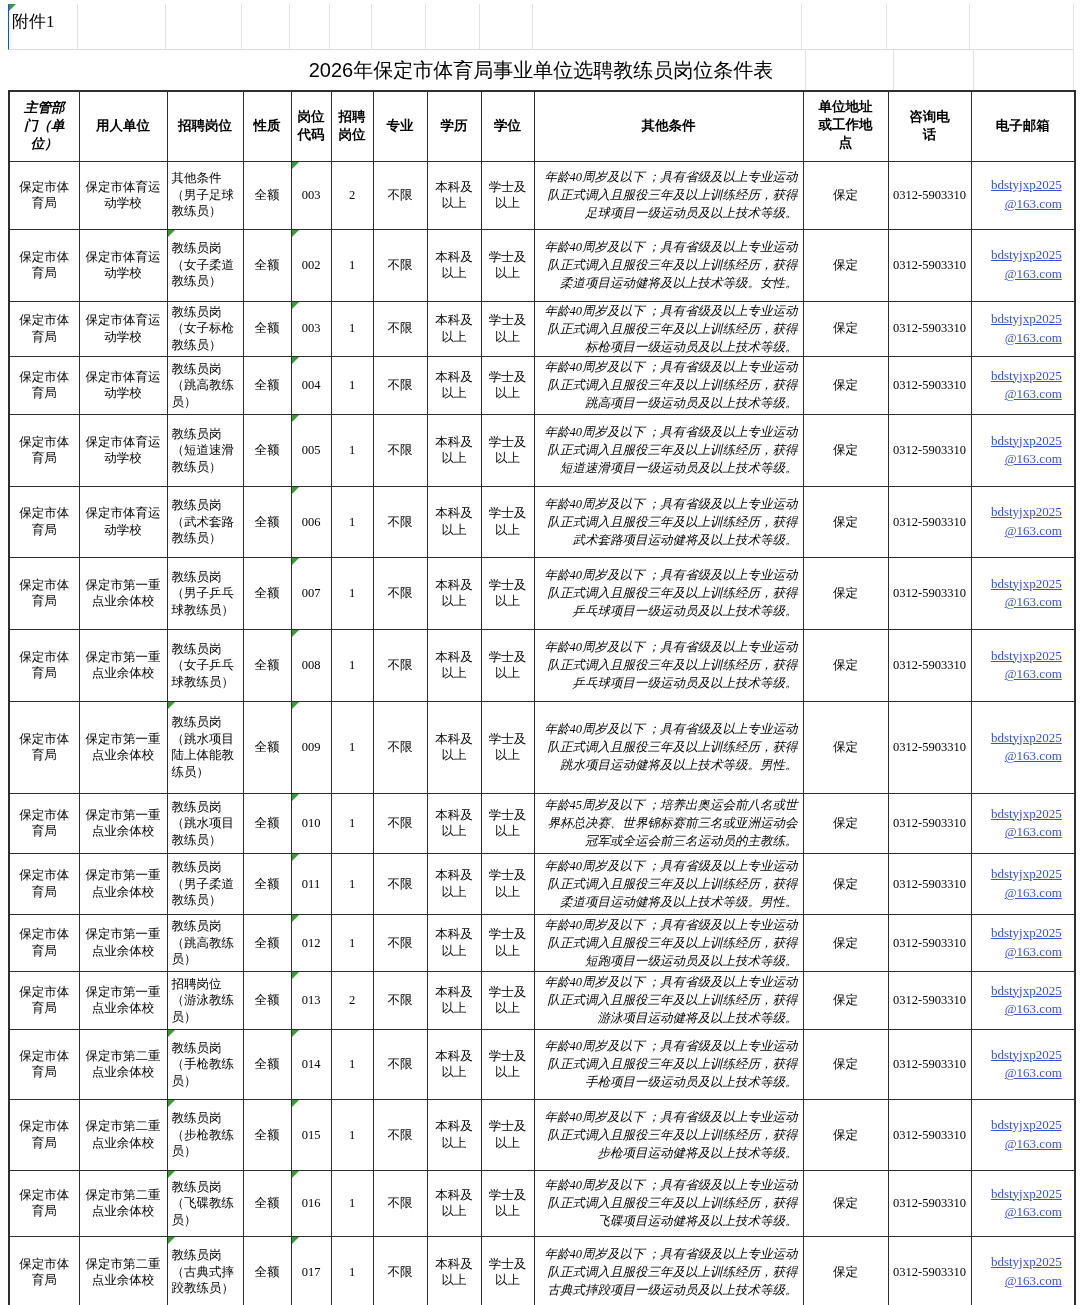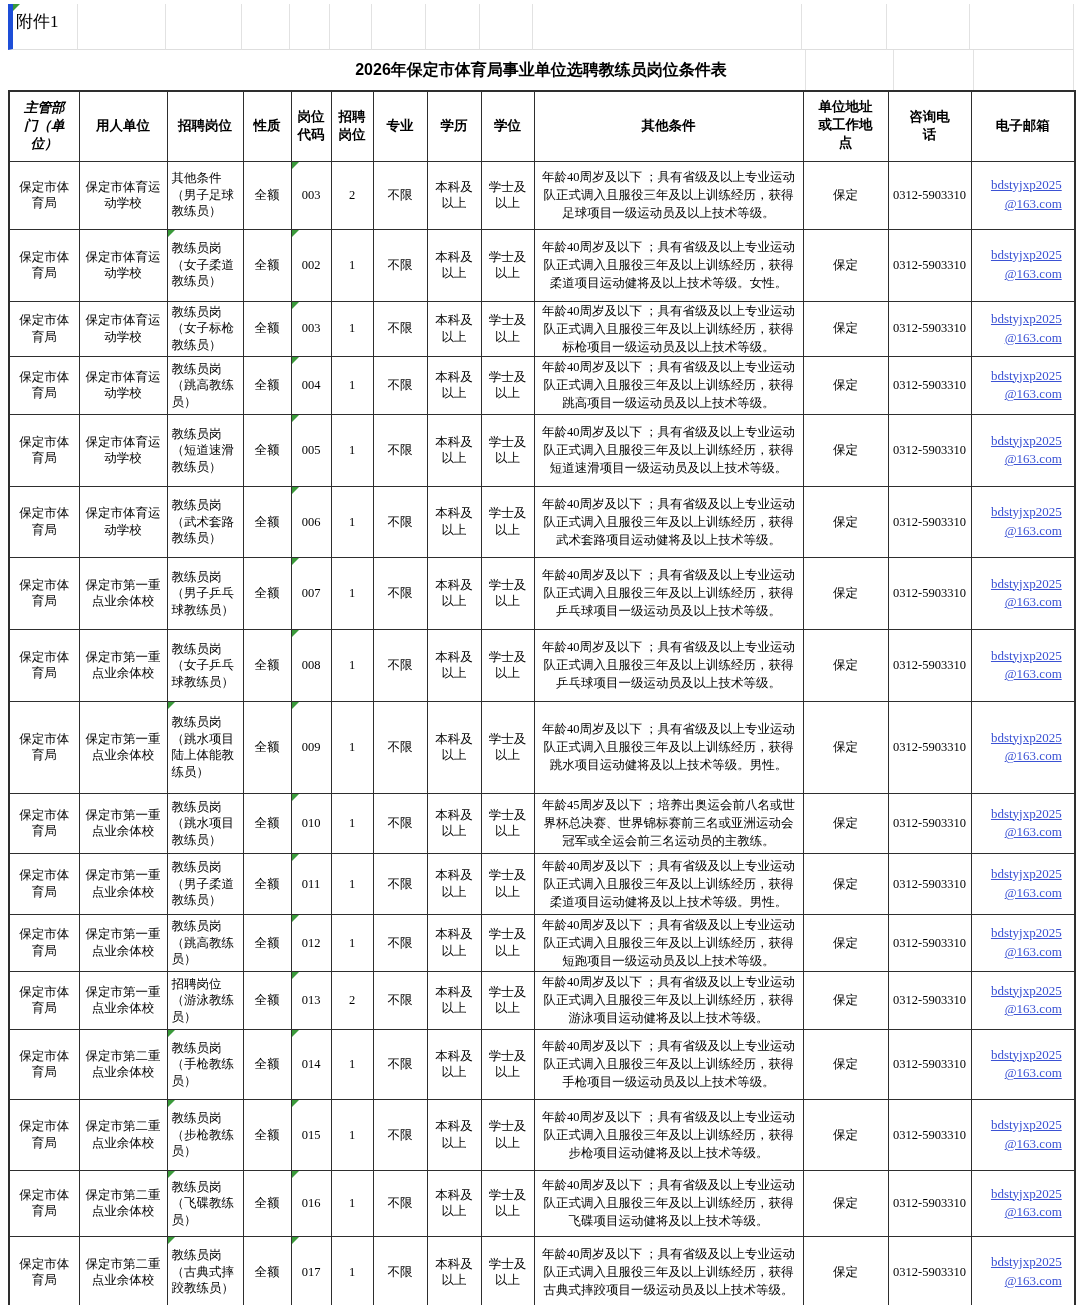--- a/index.html
+++ b/index.html
@@ -10,49 +10,49 @@
   }
   .sheet{position:relative;padding-left:8px;padding-top:4px;}
 
   
   .topgrid{display:flex;height:46px;}
   .topgrid .tcell{
     box-sizing:border-box;height:46px;
     border-right:1px solid #e2e2e2;border-bottom:1px solid #dedede;
     position:relative;flex:0 0 auto;
   }
-  .topgrid .tcell:first-child{border-left:5px solid #1d4ed8;}
+  .topgrid .tcell:first-child{border-left:1px solid #1d4ed8;}
   .attach{font-size:17px;padding:6px 3px 0 3px;box-sizing:border-box;}
 
   
   .titlerow{position:relative;height:40px;width:1066px;}
   .title{
     font-family:"Liberation Sans","DejaVu Sans",sans-serif;
-    font-weight:bold;font-size:16px;line-height:40px;
+    font-weight:normal;font-size:20px;line-height:40px;
     text-align:center;white-space:nowrap;
   }
   .vline{position:absolute;top:0;bottom:0;width:1px;background:#e2e2e2;}
 
   
   table{
     border-collapse:collapse;table-layout:fixed;width:1066px;
     border:2px solid #2e2e2e;
   }
   th,td{
     box-sizing:border-box;border:1px solid #2e2e2e;
     vertical-align:middle;text-align:center;
     padding:2px 3px;position:relative;
   }
   th{
     font-family:"Liberation Sans","DejaVu Sans",sans-serif;
     font-weight:bold;font-size:13.5px;line-height:1.35;height:70px;
   }
   td{font-size:12.5px;line-height:1.32;}
   td.pos{text-align:left;padding-left:4px;}
-  td.other{text-align:center;padding:0 5px;line-height:1.45;}
+  td.other{text-align:right;padding:0 5px;line-height:1.45;font-style:italic;}
   .iw{display:inline-block;vertical-align:middle;}
   .w46{max-width:46px;font-style:italic;}
   .w52{max-width:52px;}
   .w58{max-width:58px;font-family:Liberation Mono, monospace;}
   .w56d{max-width:56px;}
   
   .tri::before{
     content:"";position:absolute;top:0;left:0;z-index:2;
     border-top:7px solid #3a9a3a;border-right:7px solid transparent;
   }

